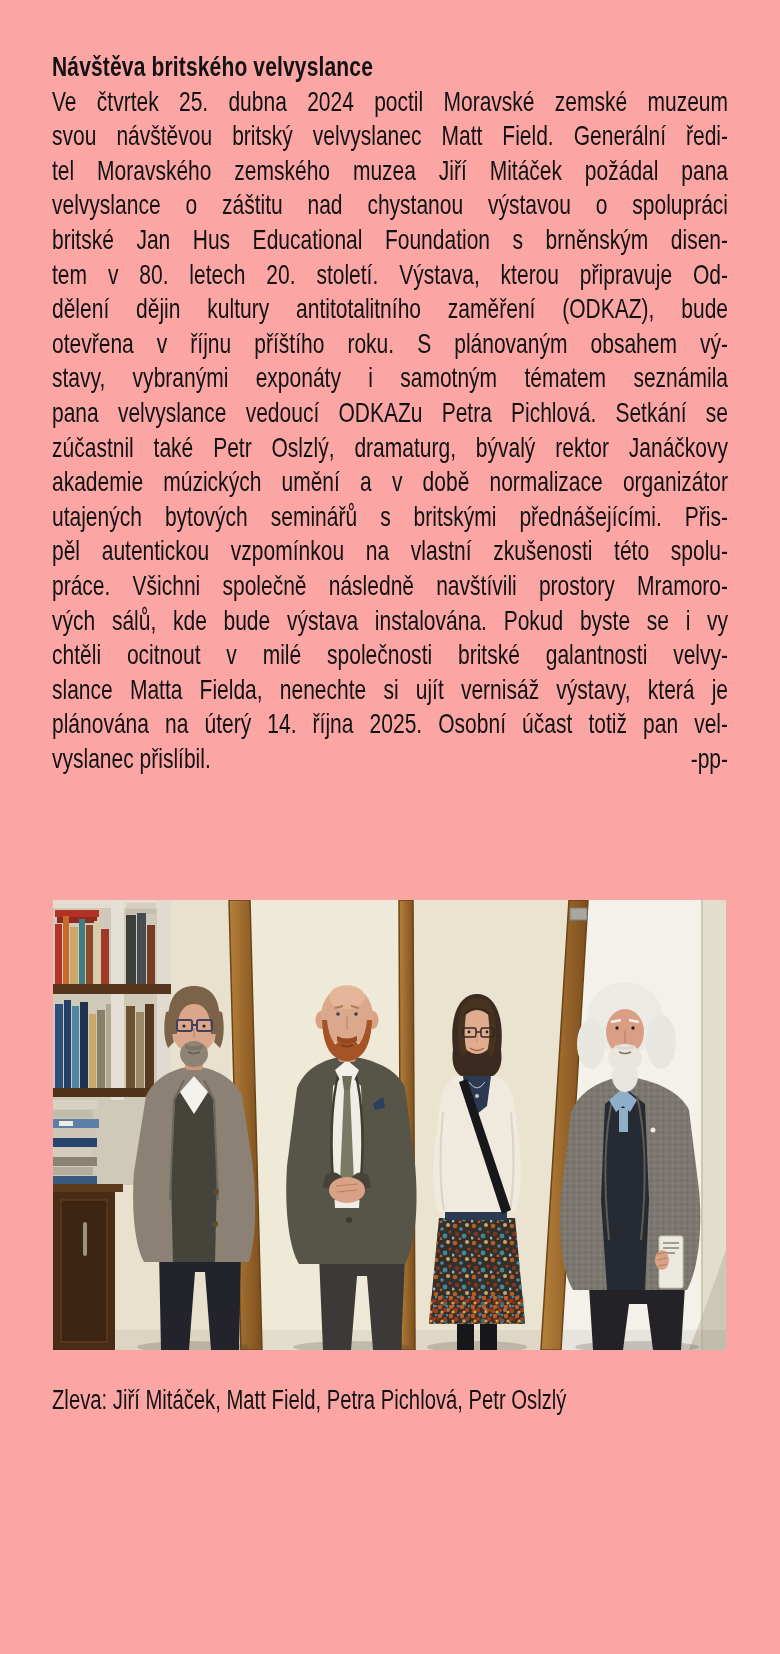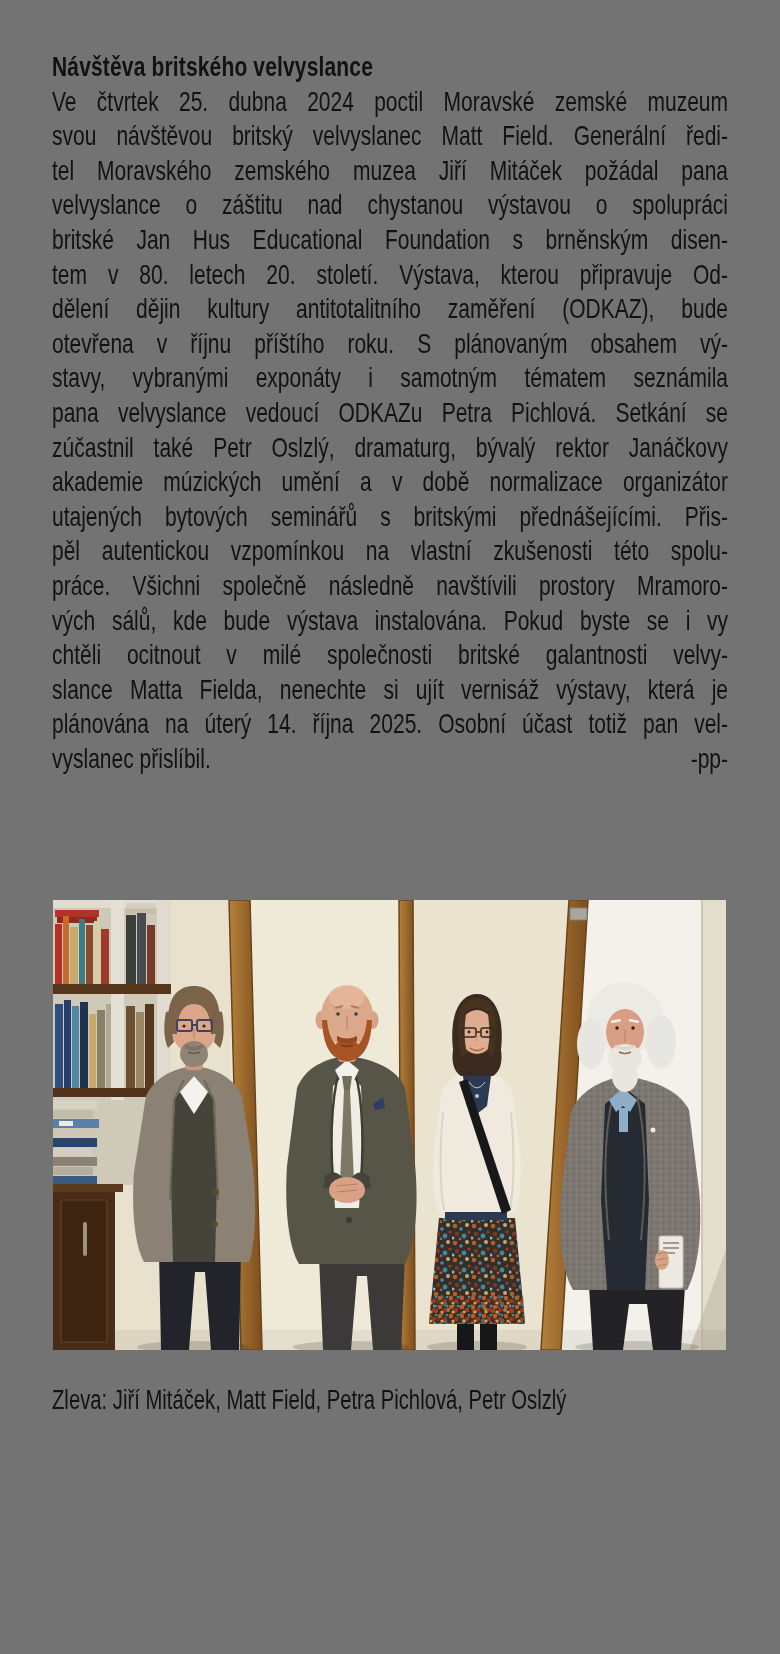--- a/index.html
+++ b/index.html
@@ -1,18 +1,18 @@
 <!DOCTYPE html>
 <html><head>
 <meta charset="utf-8">
 <style>
   html,body{margin:0;padding:0;background:#ffffff;}
   .page{
     position:relative; width:780px; height:1654px;
-    background:#737373; overflow:hidden;
+    background:#fca5a5; overflow:hidden;
     font-family:"Liberation Sans","DejaVu Sans",sans-serif;
     color:#121212;
   }
   
   .condensed{
     transform:scaleX(0.7503);
     transform-origin:0 0;
     width:901px;
   }
   .article{ position:absolute; left:52px; top:50px; }

